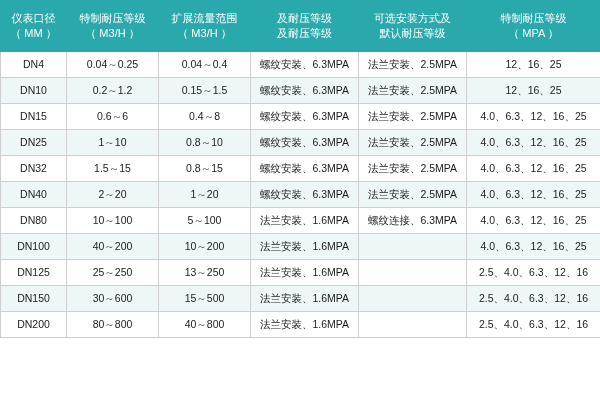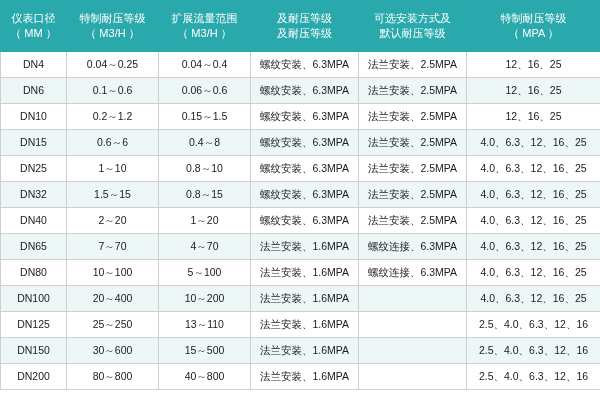--- a/index.html
+++ b/index.html
@@ -100,28 +100,20 @@
   <tbody>
     <tr>
       <td>DN4</td>
       <td>0.04～0.25</td>
       <td>0.04～0.4</td>
       <td>螺纹安装、6.3MPA</td>
       <td>法兰安装、2.5MPA</td>
       <td>12、16、25</td>
     </tr>
     <tr>
-      <td>DN6</td>
-      <td>0.1～0.6</td>
-      <td>0.06～0.6</td>
-      <td>螺纹安装、6.3MPA</td>
-      <td>法兰安装、2.5MPA</td>
-      <td>12、16、25</td>
-    </tr>
-    <tr>
       <td>DN10</td>
       <td>0.2～1.2</td>
       <td>0.15～1.5</td>
       <td>螺纹安装、6.3MPA</td>
       <td>法兰安装、2.5MPA</td>
       <td>12、16、25</td>
     </tr>
     <tr>
       <td>DN15</td>
       <td>0.6～6</td>
@@ -148,47 +140,39 @@
     </tr>
     <tr>
       <td>DN40</td>
       <td>2～20</td>
       <td>1～20</td>
       <td>螺纹安装、6.3MPA</td>
       <td>法兰安装、2.5MPA</td>
       <td>4.0、6.3、12、16、25</td>
     </tr>
     <tr>
-      <td>DN65</td>
-      <td>7～70</td>
-      <td>4～70</td>
-      <td>法兰安装、1.6MPA</td>
-      <td>螺纹连接、6.3MPA</td>
-      <td>4.0、6.3、12、16、25</td>
-    </tr>
-    <tr>
       <td>DN80</td>
       <td>10～100</td>
       <td>5～100</td>
       <td>法兰安装、1.6MPA</td>
       <td>螺纹连接、6.3MPA</td>
       <td>4.0、6.3、12、16、25</td>
     </tr>
     <tr>
       <td>DN100</td>
-      <td>20～400</td>
+      <td>40～200</td>
       <td>10～200</td>
       <td>法兰安装、1.6MPA</td>
       <td></td>
       <td>4.0、6.3、12、16、25</td>
     </tr>
     <tr>
       <td>DN125</td>
       <td>25～250</td>
-      <td>13～110</td>
+      <td>13～250</td>
       <td>法兰安装、1.6MPA</td>
       <td></td>
       <td>2.5、4.0、6.3、12、16</td>
     </tr>
     <tr>
       <td>DN150</td>
       <td>30～600</td>
       <td>15～500</td>
       <td>法兰安装、1.6MPA</td>
       <td></td>

